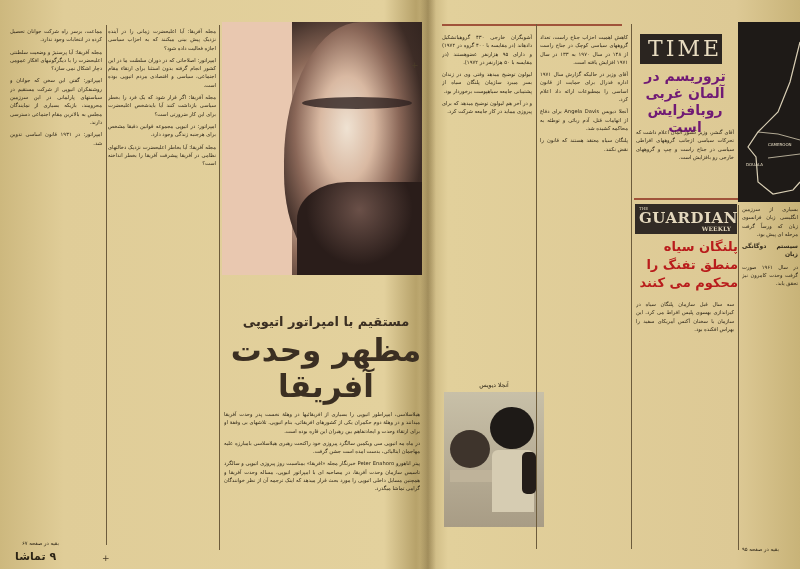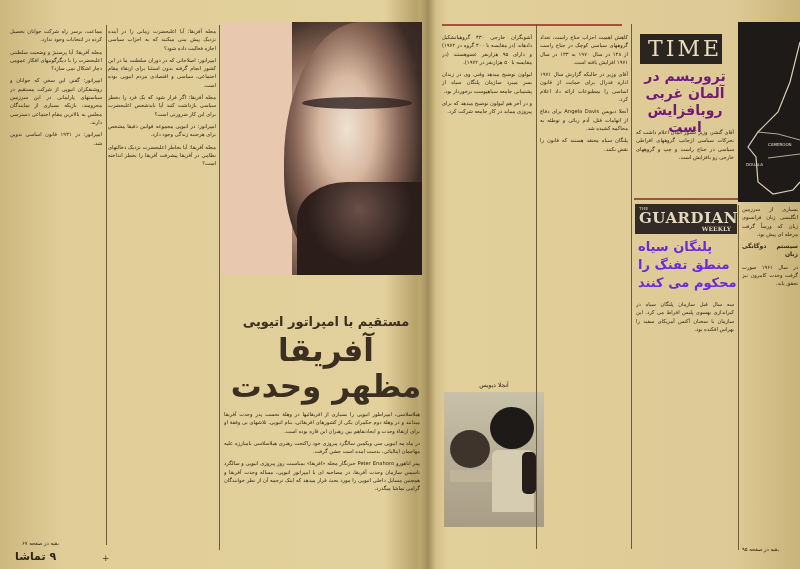--- a/index.html
+++ b/index.html
@@ -18,21 +18,21 @@
   .headline-sub{position:absolute;left:228px;top:314px;width:196px;text-align:center;direction:rtl;font-size:13px;font-weight:bold;color:#3b2f22;}
   .headline-main{position:absolute;left:228px;top:332px;width:196px;text-align:center;direction:rtl;font-size:31px;font-weight:bold;color:#3b2f22;line-height:36px;}
   .time-logo{position:absolute;left:640px;top:34px;width:82px;height:30px;background:#2b2520;color:#e8dcc0;font-family:"DejaVu Serif",serif;font-size:22px;letter-spacing:3px;text-align:right;line-height:30px;}
   .time-head{position:absolute;left:642px;top:68px;width:86px;direction:rtl;text-align:center;font-size:14px;font-weight:bold;line-height:17px;color:#701a75;}
   .map{position:absolute;left:738px;top:22px;width:62px;height:180px;background:#1e1a17;overflow:hidden;}
   .map svg{position:absolute;left:0;top:0;}
   .guardian{position:absolute;left:635px;top:204px;width:102px;height:30px;background:#322b25;color:#e4d8bd;}
   .guardian .the{position:absolute;left:4px;top:2px;font-size:4px;font-family:"DejaVu Serif",serif;}
   .guardian .name{position:absolute;left:4px;top:5px;font-family:"DejaVu Serif",serif;font-weight:bold;font-size:15px;letter-spacing:.5px;}
   .guardian .weekly{position:absolute;right:6px;top:21px;font-family:"DejaVu Serif",serif;font-weight:bold;font-size:6px;}
-  .guardian-head{position:absolute;left:638px;top:238px;width:100px;direction:rtl;text-align:left;font-size:13px;font-weight:bold;line-height:18px;color:#6d28d9;}
+  .guardian-head{position:absolute;left:638px;top:238px;width:100px;direction:rtl;text-align:right;font-size:13px;font-weight:bold;line-height:18px;color:#b91c1c;}
   .photo{position:absolute;left:444px;top:392px;width:100px;height:135px;background:linear-gradient(180deg,#c8c0a8 0%,#a89c85 100%);overflow:hidden;}
   .photo .hair{position:absolute;left:46px;top:15px;width:44px;height:42px;border-radius:50%;background:#1e1a17;}
   .photo .coat{position:absolute;left:48px;top:58px;width:42px;height:62px;background:#d6ccb2;border-radius:6px 6px 0 0;}
   .photo .arm{position:absolute;left:78px;top:60px;width:14px;height:42px;background:#241d19;border-radius:5px;}
   .photo .desk{position:absolute;left:6px;top:78px;width:44px;height:12px;background:#bfb39a;}
   .photo .fig2{position:absolute;left:6px;top:38px;width:40px;height:38px;border-radius:50%;background:#3e342c;}
   .photo-caption{position:absolute;left:444px;top:381px;width:100px;text-align:center;direction:rtl;font-size:6px;color:#2d2516;}
   .footer-logo{position:absolute;left:15px;top:550px;font-size:11px;font-weight:bold;color:#2d2516;direction:rtl;}
   .footer-note{position:absolute;direction:rtl;font-size:5.2px;color:#2d2516;}
   .regmark{position:absolute;font-size:9px;color:#4a3c28;}
@@ -62,22 +62,22 @@
 <div class="vrule" style="left:219px;top:25px;height:525px;"></div>
 
 <div class="portrait">
   <div class="bg"></div>
     <div class="face"></div>
     <div class="brow"></div>
     <div class="beard"></div>
 </div>
 <div class="headline-sub">مستقیم با امپراتور اتیوپی</div>
 <div class="headline-main">
+  <div>مظهر وحدت</div>
   <div>آفریقا</div>
-  <div>مظهر وحدت</div>
 </div>
 <div class="col" style="left:224px;top:410px;width:196px;height:135px;">
   <p>هیلاسلاسی، امپراطور اتیوپی را بسیاری از افریقائیها در وهلة نخست پدر وحدت آفریقا میدانند و در وهلة دوم حکمران یکی از کشورهای افریقائی، بنام اتیوپی. تلاشهای بی وقفة او برای ارتقاء وحدت و ایجادتفاهم بین رهبران این قاره بوده است.</p>
   <p>در ماه مه اتیوپی سی ویکمین سالگرد پیروزی خود راکتحت رهبری هیلاسلاسی بامبارزه علیه مهاجمان ایتالیائی، بدست امده است جشن گرفت.</p>
   <p>پیتر اناهورو Peter Enahoro خبرنگار مجله «افریقا» بمناسبت روز پیروزی اتیوپی و سالگرد تاسیس سازمان وحدت آفریقا، در مصاحبه ای با امپراتور اتیوپی، مساله وحدت آفریقا و همچنین مسایل داخلی اتیوپی را مورد بحث قرار میدهد که اینک ترجمه آن از نظر خوانندگان گرامی تماشا میگذرد.</p>
 </div>
 
 <div class="hrule" style="left:442px;top:24px;width:180px;"></div>
 <div class="col" style="left:442px;top:33px;width:90px;height:345px;">
   <p>آشوبگران خارجی ۴۳۰ گروهیاتشکیل دادهاند (در مقایسه با ۴۰۰ گروه در ۱۹۷۲) و دارای ۹۵ هزارنفر عضوهستند (در مقایسه با ۵۰ هزارنفر در ۱۹۷۲).</p>

